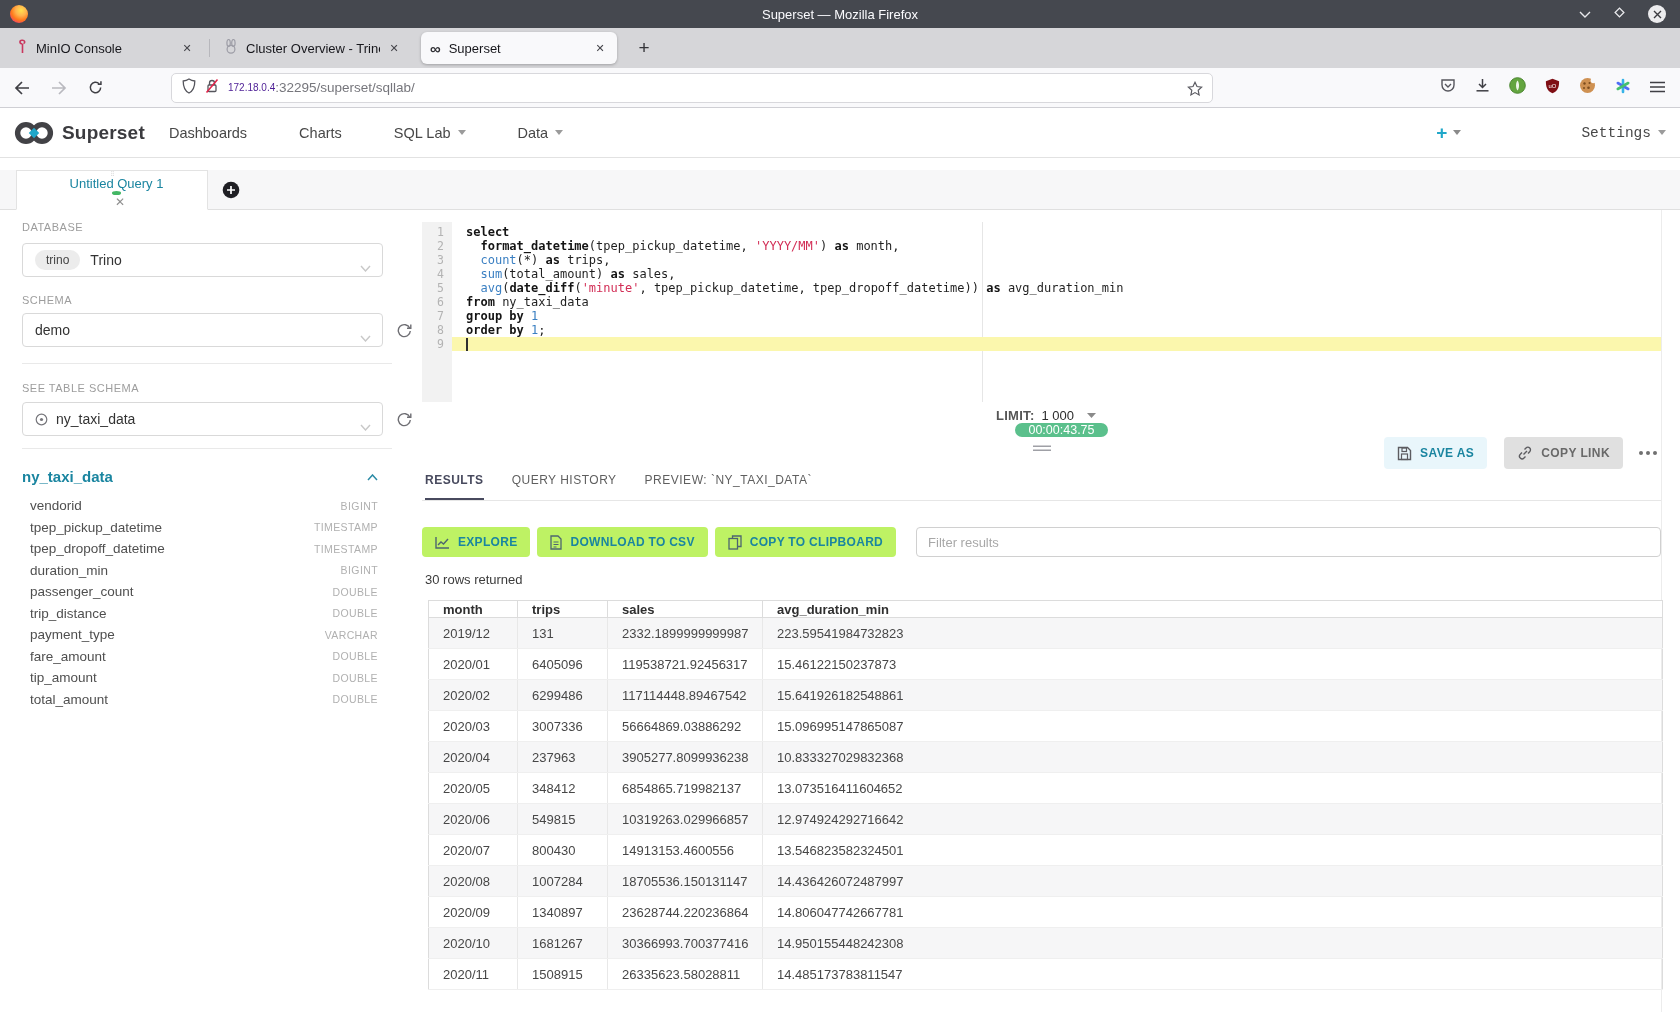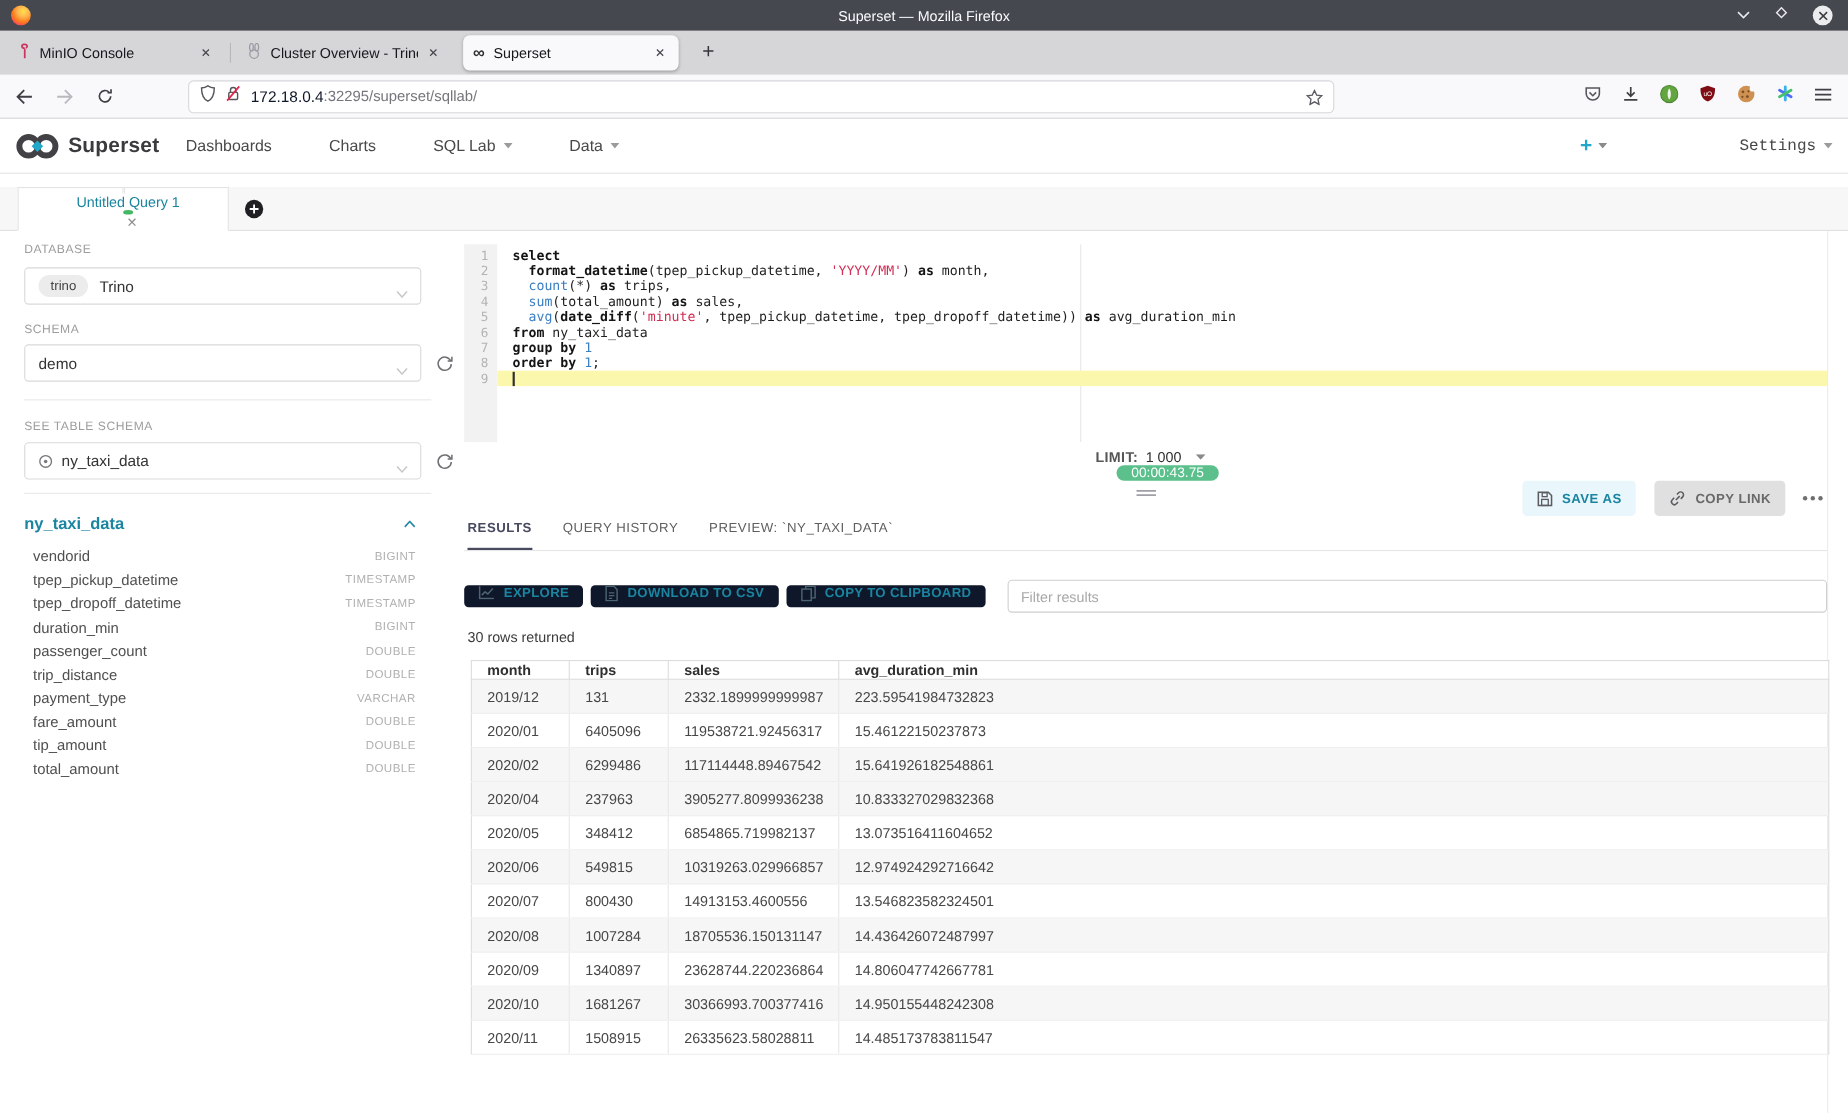--- a/index.html
+++ b/index.html
@@ -25,21 +25,21 @@
   .tab-sep { width:1px; height:18px; background:#b7b7bc; margin:0 5px; }
   .inf-glyph { font-size:15px; font-weight:bold; color:#2e2e33; line-height:1; }
   .newtab { margin-left:14px; font-size:19px; color:#35353a; width:26px; text-align:center; }
 
   .toolbar { position:absolute; top:68px; left:0; width:1680px; height:40px; background:#f9f9fb;
     border-bottom:1px solid #cfcfd4; display:flex; align-items:center; }
   .nav-btn { width:27px; display:flex; justify-content:center; }
   .toolbar .nav-group { display:flex; align-items:center; gap:10px; margin-left:8px; }
   .urlbar { margin-left:62px; width:1042px; height:30px; background:#fff; border:1px solid #d8d8dc;
     border-radius:5px; display:flex; align-items:center; padding:0 10px; position:relative; }
-  .urlbar .u-host { font-size:14px; color:#0f172a; margin-left:9px; }
+  .urlbar .u-host { font-size:10px; color:#4c1d95; margin-left:9px; }
   .urlbar .u-path { font-size:13.5px; color:#76767c; }
   .urlbar .u-star { position:absolute; right:9px; top:7px; }
   .ext-icons { margin-left:auto; display:flex; align-items:center; gap:19px; margin-right:15px; }
 
   
   .ss-navbar { position:absolute; top:108px; left:0; width:1680px; height:50px; background:#fff;
     border-bottom:1px solid #e2e2e2; display:flex; align-items:center; }
   .brand { display:flex; align-items:center; margin-left:12px; }
   .brand-name { font-size:19px; font-weight:bold; color:#3b3b3f; margin-left:6px; letter-spacing:.2px; }
   .nav-links { display:flex; align-items:center; margin-left:24px; gap:52px; }
@@ -117,22 +117,22 @@
 
   .split-row { height:17px; display:flex; align-items:center; justify-content:center; }
 
   .south-tabs { height:44px; display:flex; align-items:flex-end; padding-left:3px;
     border-bottom:1px solid #e6e6e6; }
   .s-tab { font-size:12px; letter-spacing:.5px; color:#5f5f5f; padding-bottom:13px; margin-right:28px; position:relative; }
   .s-tab.active { color:#484a5e; font-weight:bold; }
   .s-tab.active::after { content:""; position:absolute; left:0; right:0; bottom:0; height:2px; background:#484a5e; }
 
   .actions-row { margin-top:26px; display:flex; align-items:center; }
-  .act-btn { height:20px; border-radius:4px; background:#0f172a; color:#1a85a0; display:flex;
-    gap:8px; padding:0 13px; font-size:12px; font-weight:bold; letter-spacing:.3px; margin-right:7px; }
+  .act-btn { height:30px; border-radius:4px; background:#bef264; color:#1a85a0; display:flex;
+    align-items:center; gap:8px; padding:0 13px; font-size:12px; font-weight:bold; letter-spacing:.3px; margin-right:7px; }
   .filter-input { flex:1; margin-left:13px; height:30px; border:1px solid #d0d0d0; border-radius:4px;
     padding:0 11px; font-size:13px; color:#333; font-family:"Liberation Sans", sans-serif; }
   .filter-input::placeholder { color:#a8a8a8; }
 
   .rows-returned { margin-top:15px; font-size:13px; color:#3b3b3b; padding-left:3px; }
 
   .res-table { margin-top:13px; margin-left:6px; border-collapse:collapse; table-layout:fixed; width:1234px; }
   .res-table th { height:17px; text-align:left; font-size:13px; font-weight:bold; color:#2f2f2f;
     border:1px solid #dcdcdc; border-left:1px solid #e4e4e4; padding:0 0 0 14px; background:#fff; }
   .res-table th:first-child { border-left:1px solid #dcdcdc; }
@@ -576,20 +576,26 @@
             <td>6405096</td>
             <td>119538721.92456317</td>
             <td>15.46122150237873</td>
           </tr>
           <tr class="shade">
             <td>2020/02</td>
             <td>6299486</td>
             <td>117114448.89467542</td>
             <td>15.641926182548861</td>
           </tr>
+          <tr>
+            <td>2020/03</td>
+            <td>3007336</td>
+            <td>56664869.03886292</td>
+            <td>15.096995147865087</td>
+          </tr>
           <tr class="shade">
             <td>2020/04</td>
             <td>237963</td>
             <td>3905277.8099936238</td>
             <td>10.833327029832368</td>
           </tr>
           <tr>
             <td>2020/05</td>
             <td>348412</td>
             <td>6854865.719982137</td>

